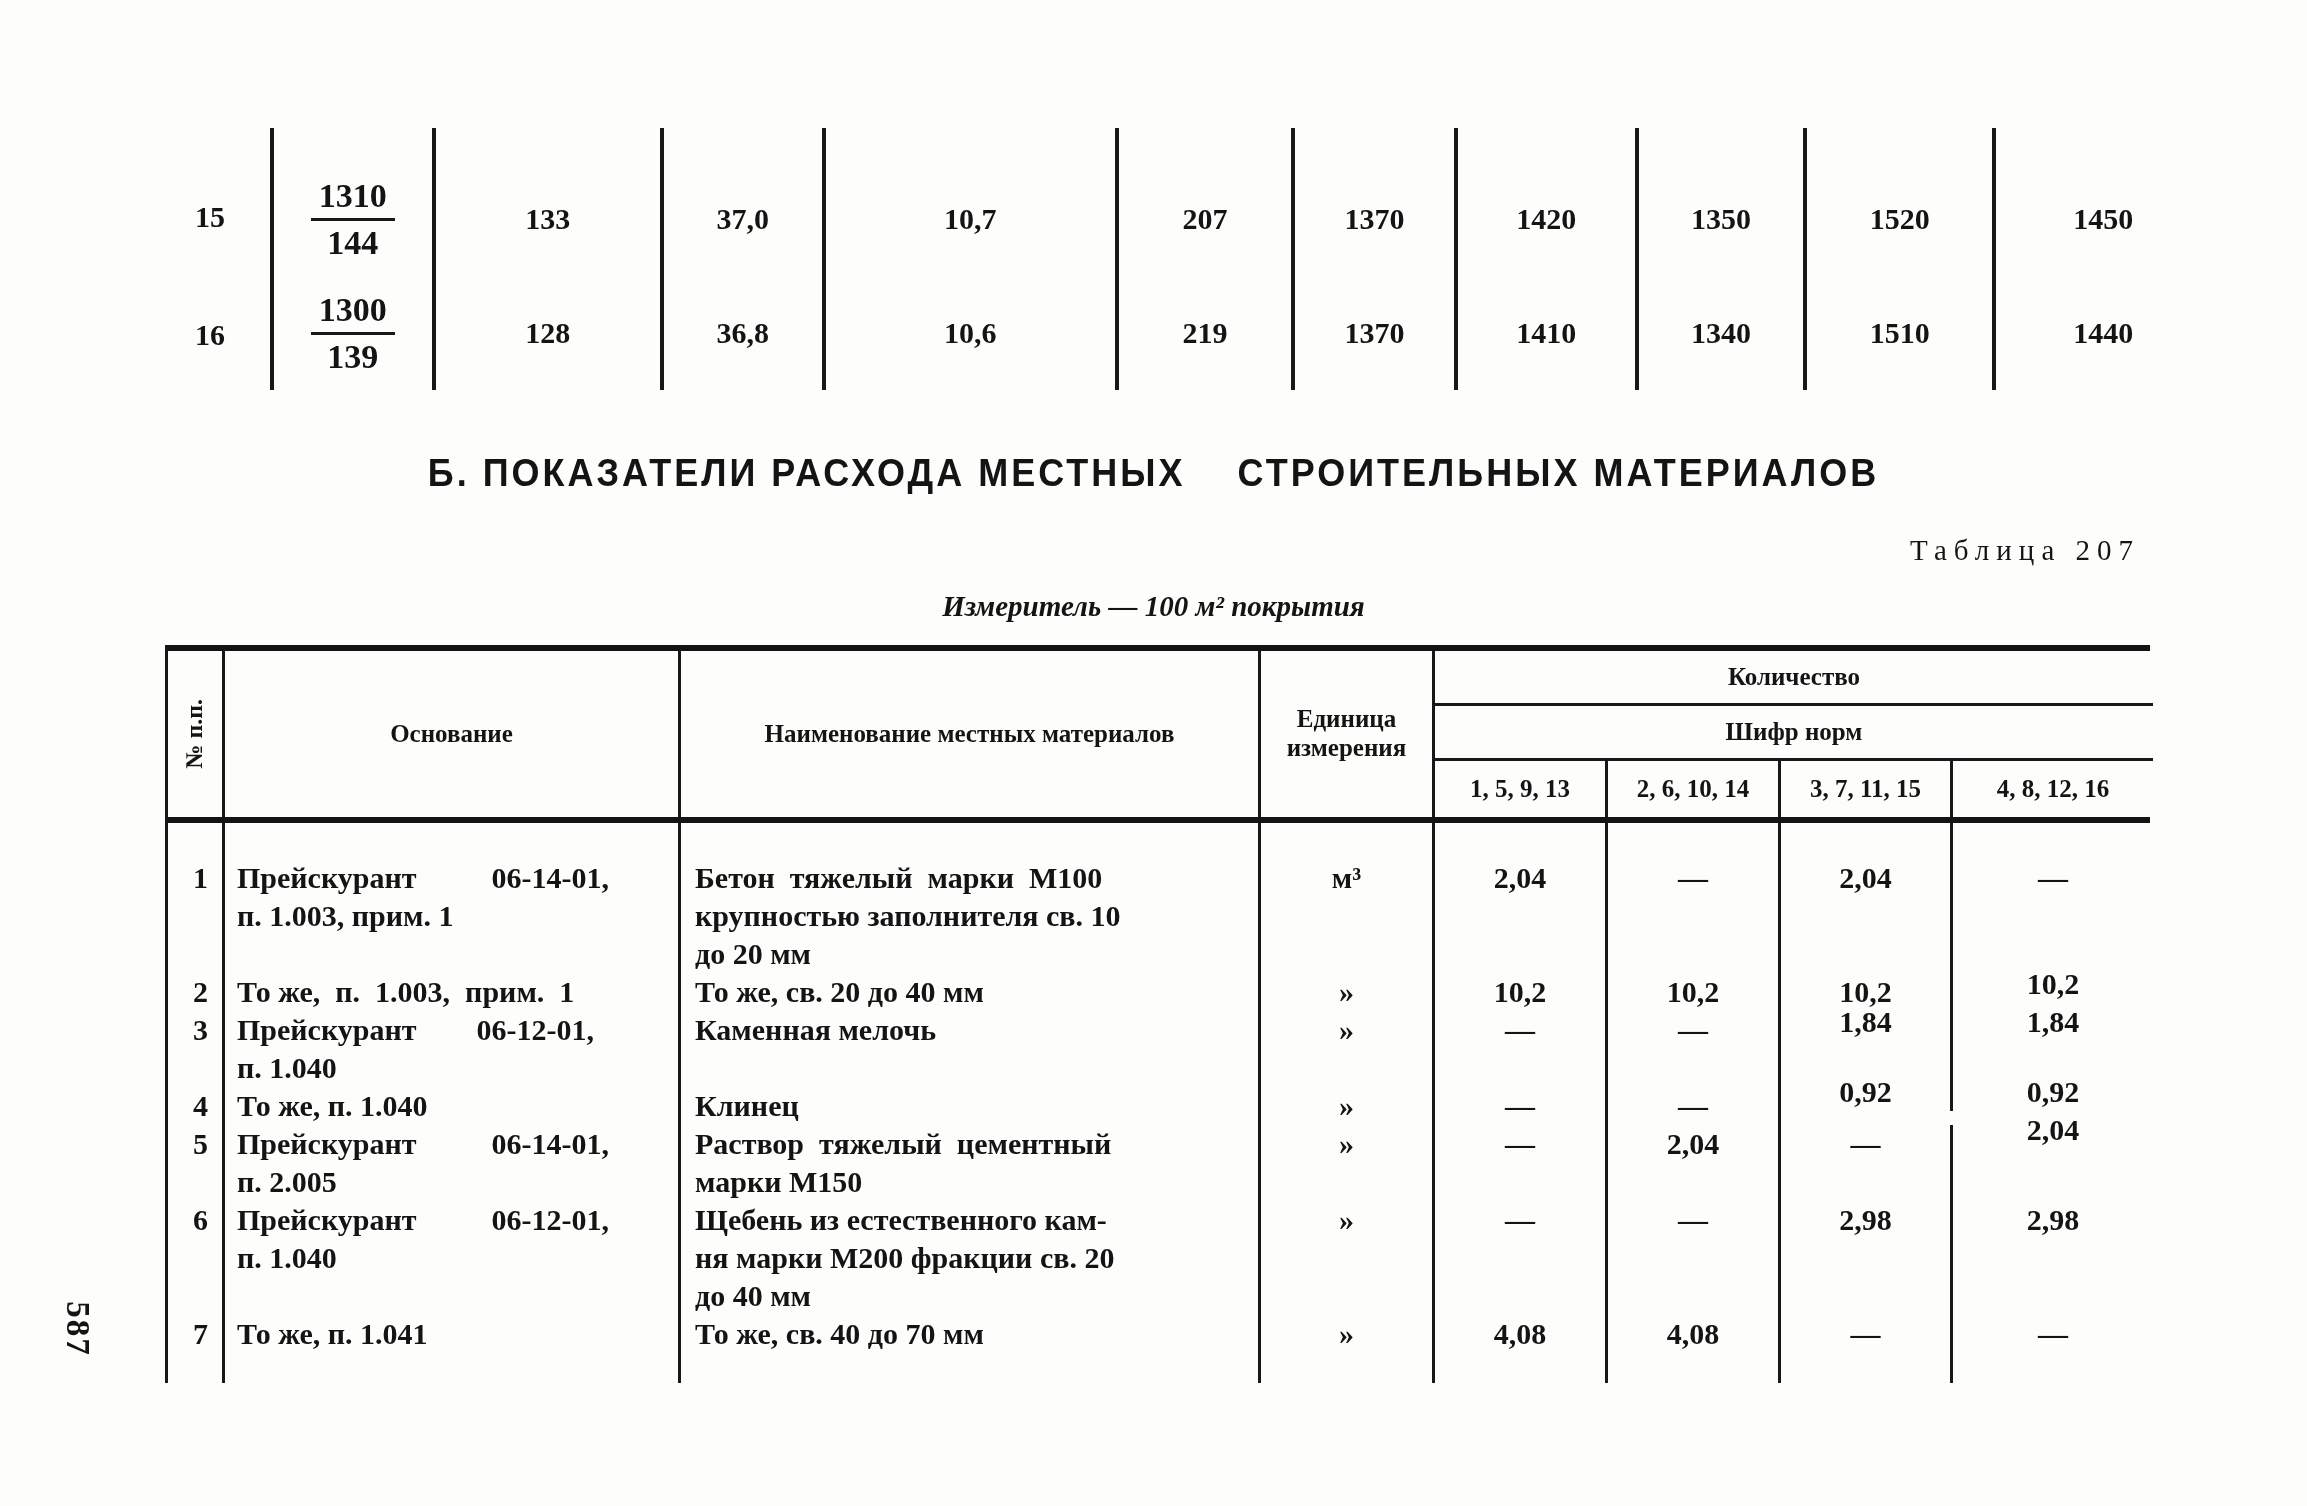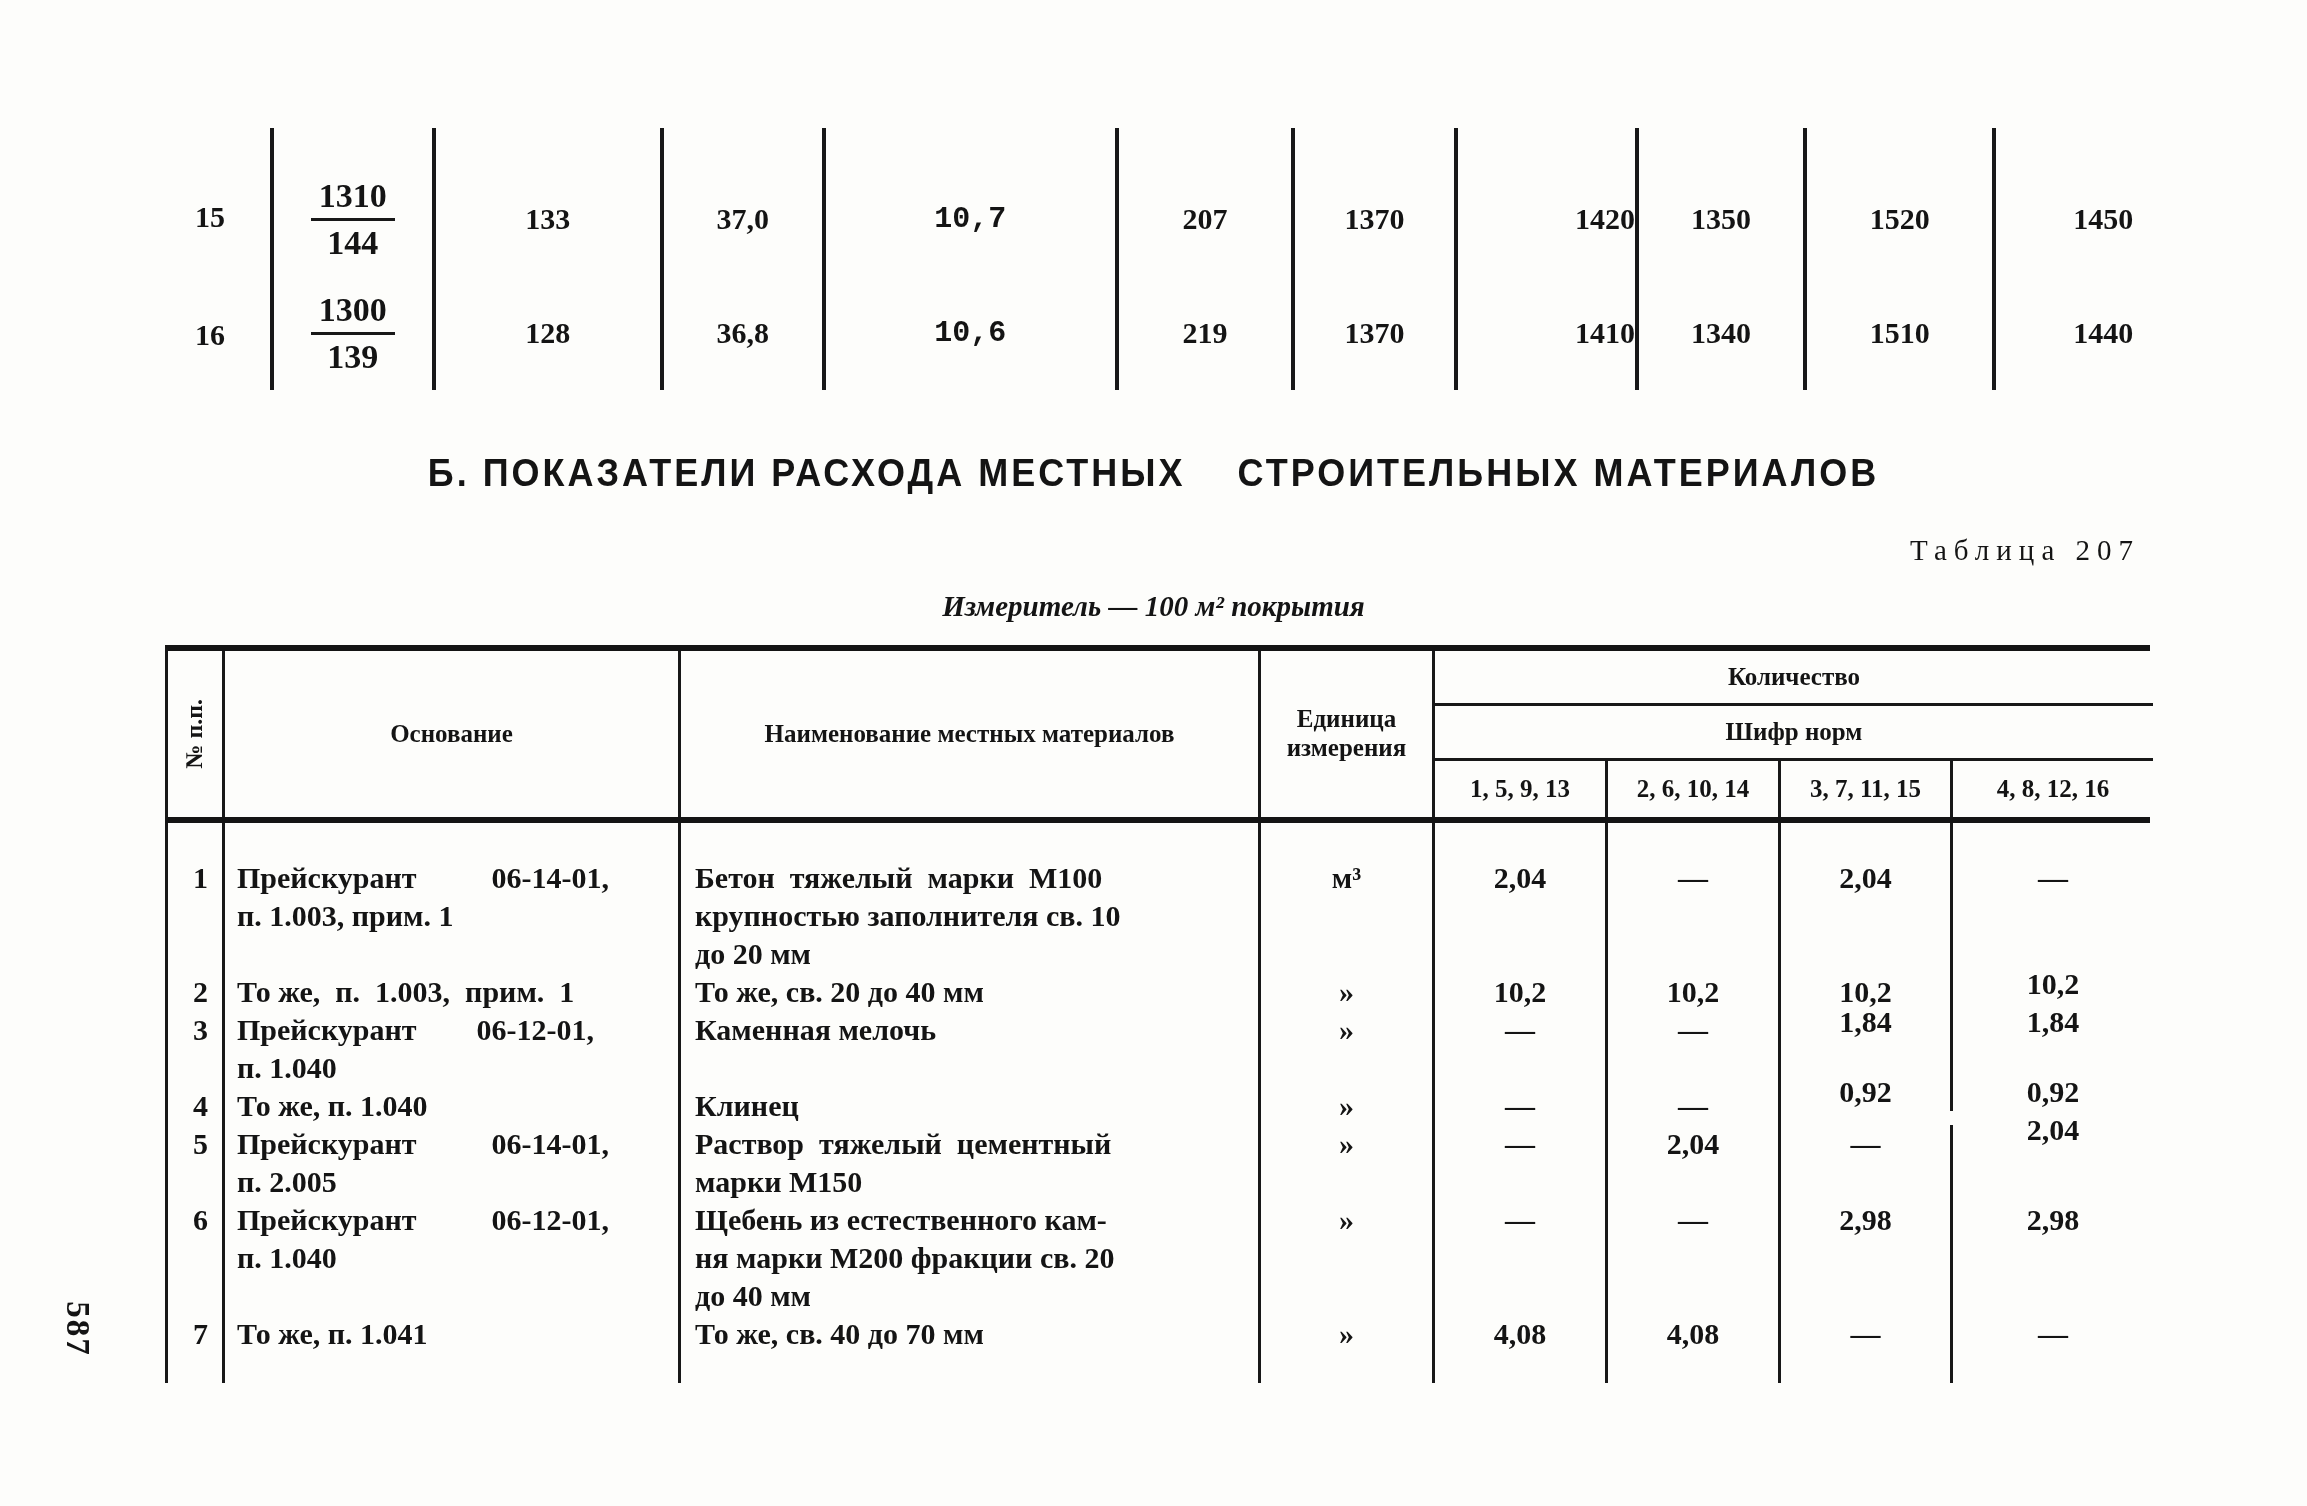--- a/index.html
+++ b/index.html
@@ -13,22 +13,22 @@
   }
 
   
   .topfrag{
     position:absolute;left:150px;top:128px;width:2060px;height:262px;
     display:flex;
   }
   .tf-col{display:flex;flex-direction:column;box-sizing:border-box;}
   .tf-col:not(:last-child){border-right:4px solid #181818;}
   .tf-c0{width:126px;gap:8px;} .tf-c1{width:164px;} .tf-c2{width:232px;}
-  .tf-c3{width:164px;} .tf-c4{width:298px;font-family:Liberation Mono, monospace;} .tf-c5{width:179px;}
-  .tf-c6{width:165px;} .tf-c7{width:184px;align-items:flex-end;} .tf-c8{width:171px;}
+  .tf-c3{width:164px;} .tf-c4{width:298px;} .tf-c5{width:179px;}
+  .tf-c6{width:165px;} .tf-c7{width:184px;} .tf-c8{width:171px;}
   .tf-c9{width:192px;} .tf-c10{width:217px;}
   .tf-cell{
     height:131px;display:flex;align-items:center;justify-content:center;
     font-size:30px;font-weight:700;
   }
   .tf-cell:first-child{padding-top:34px;}
   .frac{display:inline-flex;flex-direction:column;align-items:center;font-size:34px;line-height:1.1;}
   .frac .fr-num{padding:0 8px 3px;border-bottom:3px solid #181818;}
   .frac .fr-den{padding-top:3px;}
 

